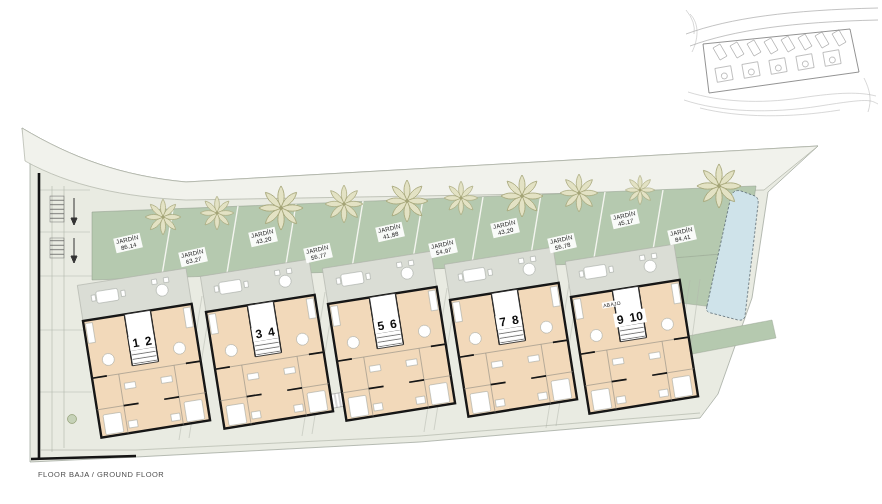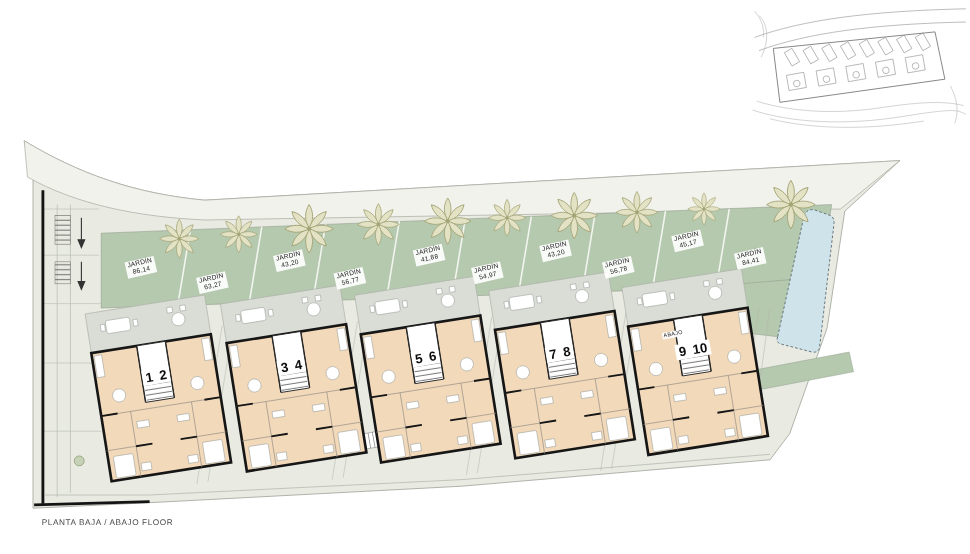--- a/index.html
+++ b/index.html
@@ -274,15 +274,15 @@
   <span>7</span>
   <span>8</span>
 </div>
 <div class="chip-units" style="left:630px;top:318px">
   <span>9</span>
   <span>10</span>
 </div>
 
 <div class="chip-abajo" style="left:612px;top:304px">ABAJO</div>
 
-<div class="floor-label">PLANTA BAJA / ABAJO FLOOR</div>
+<div class="floor-label">FLOOR BAJA / GROUND FLOOR</div>
 
 </div>
 
 </body></html>

